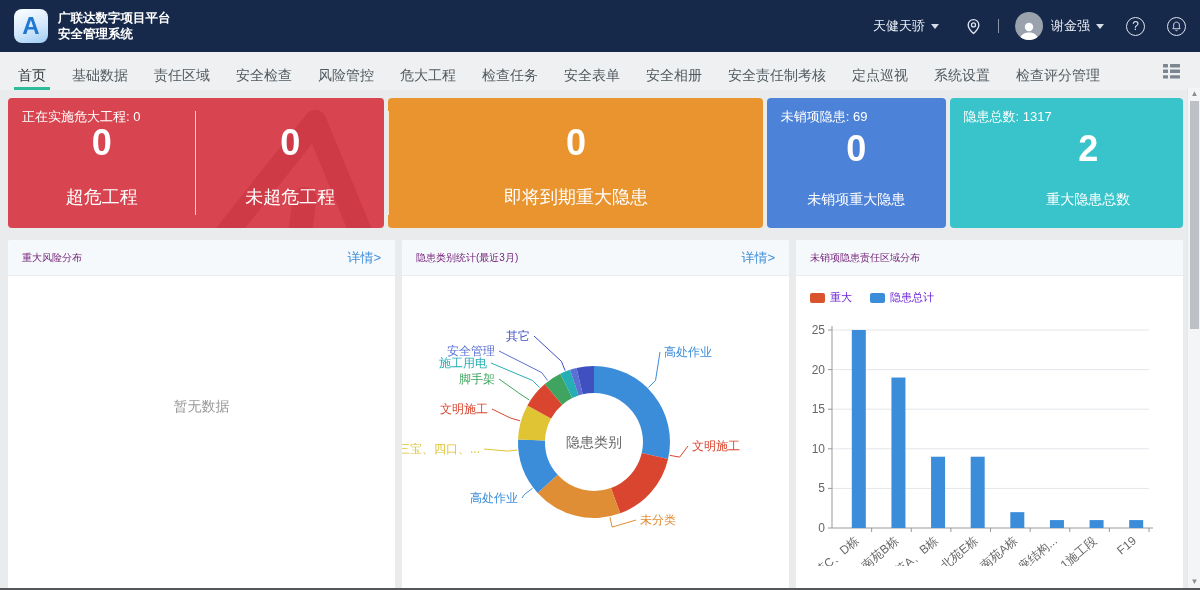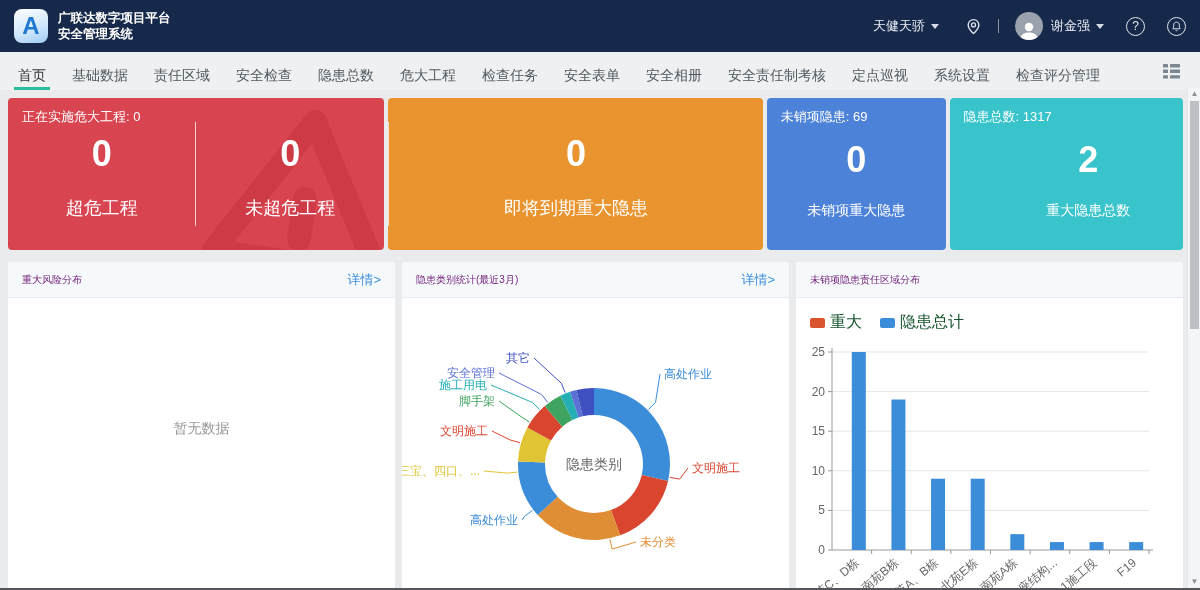--- a/index.html
+++ b/index.html
@@ -23,40 +23,40 @@
              color:#dfe5ee; font-size:12px; margin-left:22px; cursor:pointer; }
 
   
   .nav { height:38px; background:#eef0f1; display:flex; align-items:stretch; padding-left:5px; }
   .tab { font-size:14px; color:#515a60; line-height:35px; margin:0 9px; padding:6px 4px; border-bottom:3px solid transparent; cursor:pointer; white-space:nowrap; }
   .tab.active { color:#33393d; border-bottom-color:#2bbd9b; }
   .nav-grid { margin-left:auto; margin-right:20px; align-self:center; cursor:pointer; display:flex; }
 
   
   .main { position:absolute; top:90px; left:0; right:13px; bottom:0; overflow:hidden; padding:8px 4px 0 8px; }
-  .cards { display:flex; gap:4px; height:152px; }
+  .cards { display:flex; gap:4px; height:130px; }
   .card { border-radius:4px; color:#fff; position:relative; overflow:hidden; display:flex; }
   .card.c1 { flex:387 0 0; } .card.c2 { flex:386 0 0; } .card.c3 { flex:184 0 0; } .card.c4 { flex:195 0 0;padding-left:44px; }
   .card-title { position:absolute; top:10px; left:14px; font-size:13px; z-index:2; }
   .half { flex:1; display:flex; flex-direction:column; align-items:center; justify-content:center; z-index:2; padding-top:8px; }
   .big { font-size:36px; font-weight:600; line-height:1; }
   .half .lbl { margin-top:24px; font-size:18px; }
   .card-div { width:1px; height:104px; background:rgba(255,255,255,.75); align-self:center; z-index:2; }
   .single { flex:1; display:flex; flex-direction:column; align-items:center; justify-content:center; padding-top:14px; }
   .single .lbl { margin-top:24px; font-size:14px; }
   .wm { position:absolute; right:-28px; top:6px; z-index:1; }
 
   .panels { display:flex; gap:7px; margin-top:12px; height:480px; }
   .panel { flex:1 1 0; background:#fff; border-radius:3px; overflow:hidden; display:flex; flex-direction:column; }
   .p-hdr { height:36px; flex:0 0 36px; background:#f5f9fc; border-bottom:1px solid #e7edf2; display:flex; align-items:center; padding:0 14px; }
   .p-title { font-size:10px; color:#701a75;text-align:right; }
   .detail { margin-left:auto; font-size:13px; color:#3d8fdb; cursor:pointer; }
   .p-body { position:relative; flex:1; }
   .empty { text-align:center; margin-top:122px; font-size:14px; color:#999; }
-  .legend { position:absolute; left:14px; top:14px; display:flex; gap:18px; font-size:16px; color:#14532d; align-items:center; z-index:2; }
+  .legend { position:absolute; left:14px; top:14px; display:flex; gap:18px; font-size:11px; color:#6d28d9; align-items:center; z-index:2; }
   .lg-item { display:flex; align-items:center; gap:5px; cursor:pointer; }
   .lg-sq { width:15px; height:10px; border-radius:2px; display:inline-block; }
   svg text.pie-label { font-size:12px; }
   svg text.axis { font-size:12px; fill:#666; }
   svg text.pie-center { font-size:14px; fill:#666; }
 
   
   .sbar { position:absolute; right:0; top:88px; bottom:0; width:13px; background:#f4f5f6; border-left:1px solid #e6e7e8; }
   .sb-thumb { position:absolute; left:1.5px; top:13px; width:9px; height:228px; background:#bdc1c5; cursor:pointer; }
   .sb-arrow { position:absolute; left:0; width:13px; height:12px; color:#8a8f94; font-size:8px; text-align:center; line-height:12px; cursor:pointer; }
@@ -102,21 +102,21 @@
           </svg>
       </span>
     </div>
   </header>
 
   <nav class="nav">
     <span class="tab active">首页</span>
     <span class="tab">基础数据</span>
     <span class="tab">责任区域</span>
     <span class="tab">安全检查</span>
-    <span class="tab">隐患总数</span>
+    <span class="tab">风险管控</span>
     <span class="tab">危大工程</span>
     <span class="tab">检查任务</span>
     <span class="tab">安全表单</span>
     <span class="tab">安全相册</span>
     <span class="tab">安全责任制考核</span>
     <span class="tab">定点巡视</span>
     <span class="tab">系统设置</span>
     <span class="tab">检查评分管理</span>
     <span class="nav-grid">
       <svg width="17" height="15" viewBox="0 0 17 15">

